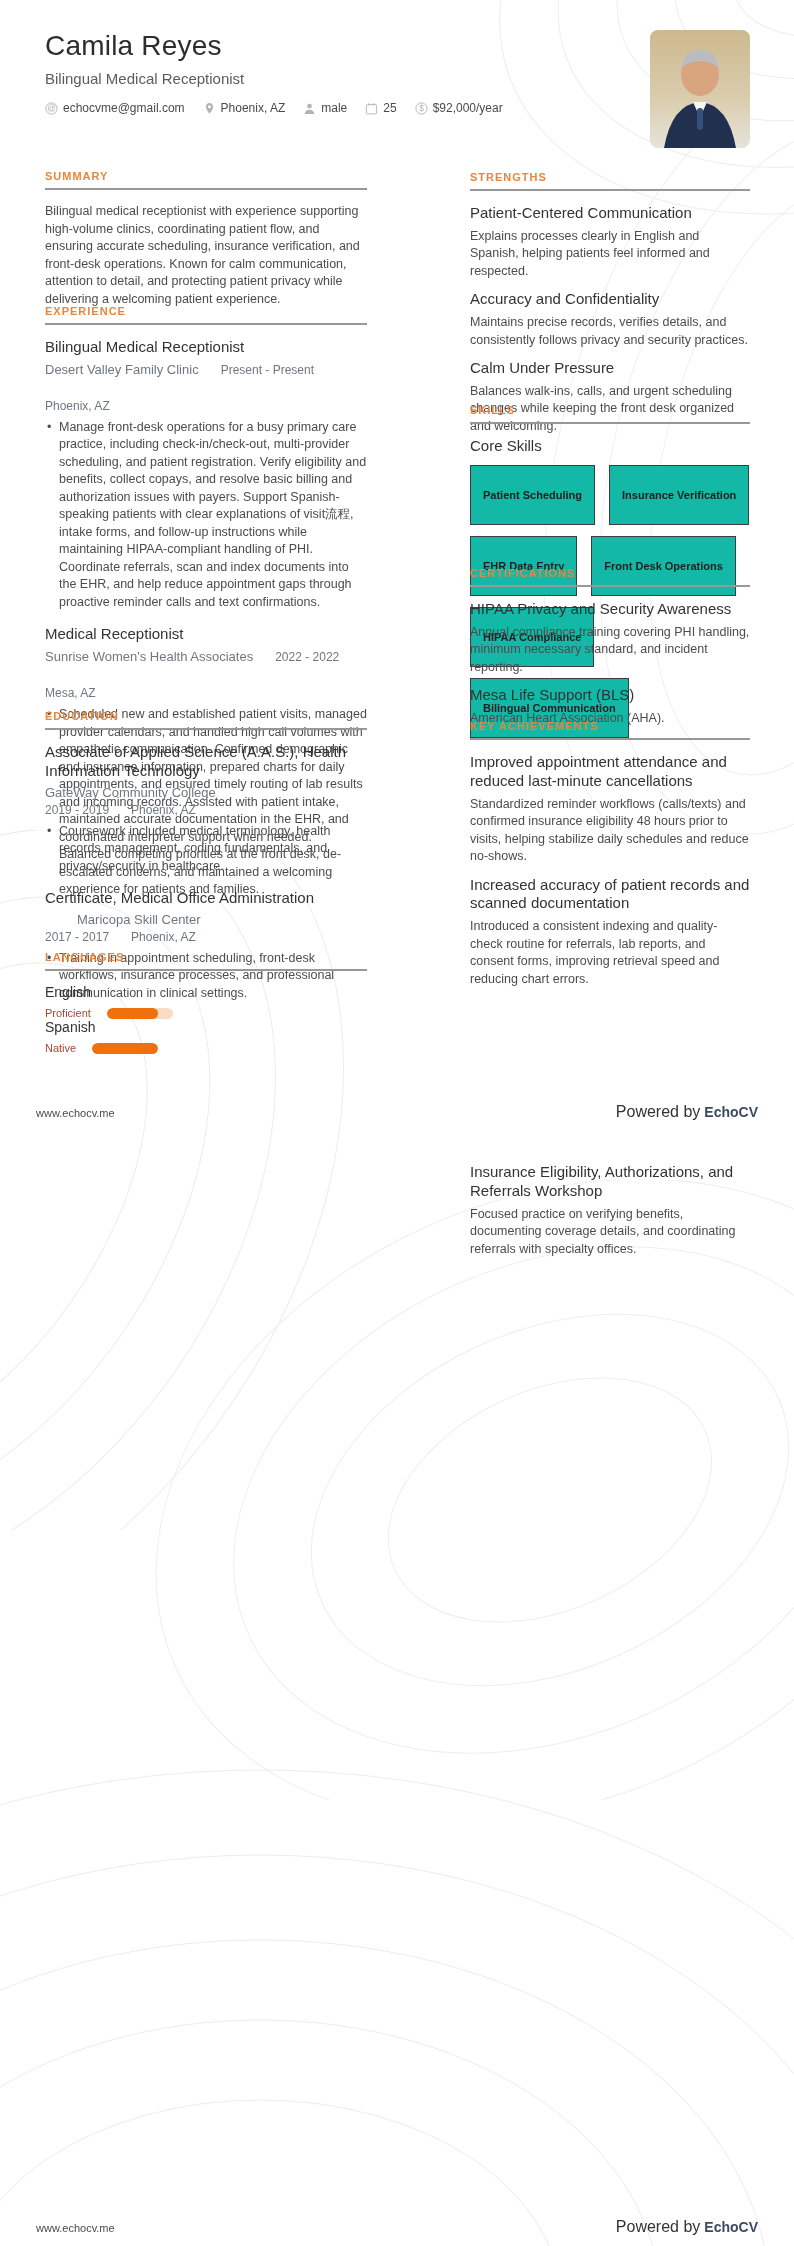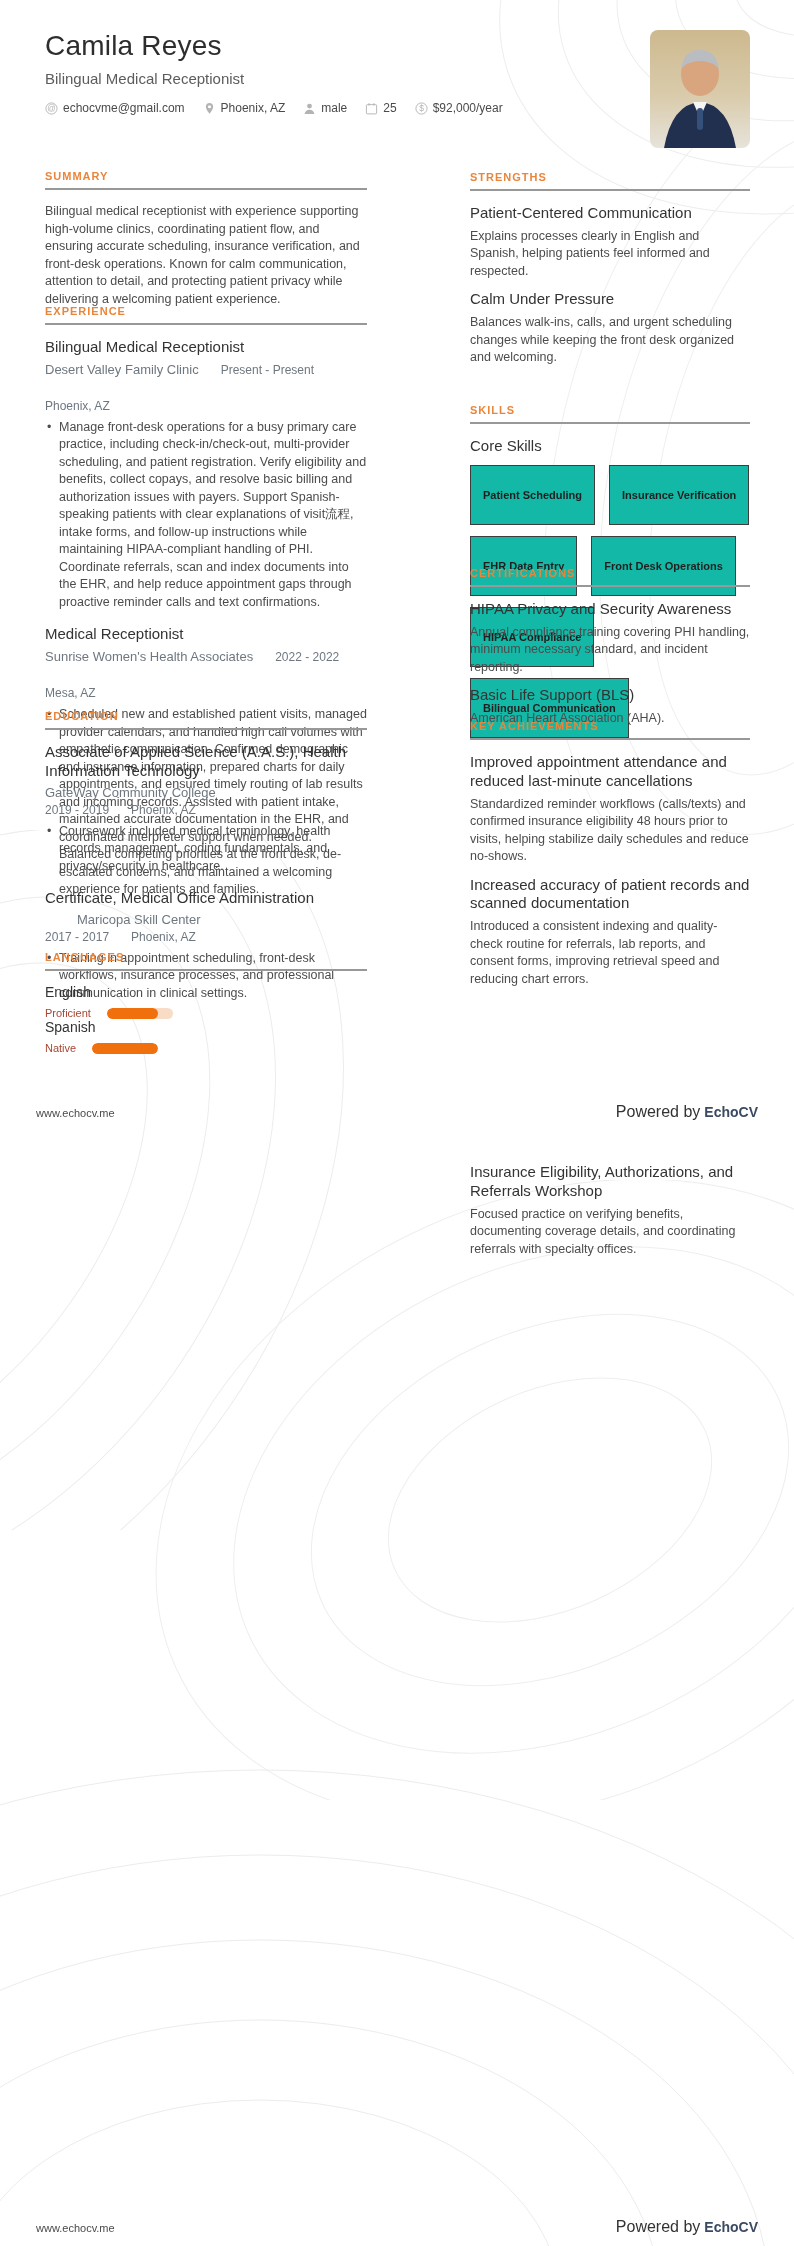--- a/index.html
+++ b/index.html
@@ -258,20 +258,24 @@
   </div>
 
   <div class="section sec-right" style="top:171px;">
     <div class="sec-head">STRENGTHS</div>
     <div class="sec-rule"></div>
     <div class="item">
       <div class="item-title">Patient-Centered Communication</div>
       <div class="body-text sub-text">Explains processes clearly in English and Spanish, helping patients feel informed and respected.</div>
     </div>
     <div class="item" style="margin-top:10px;">
+      <div class="item-title">Accuracy and Confidentiality</div>
+      <div class="body-text sub-text">Maintains precise records, verifies details, and consistently follows privacy and security practices.</div>
+    </div>
+    <div class="item" style="margin-top:10px;">
       <div class="item-title">Calm Under Pressure</div>
       <div class="body-text sub-text">Balances walk-ins, calls, and urgent scheduling changes while keeping the front desk organized and welcoming.</div>
     </div>
   </div>
 
   <div class="section sec-right" style="top:404px;">
     <div class="sec-head">SKILLS</div>
     <div class="sec-rule"></div>
     <div class="group-title">Core Skills</div>
     <div class="chips">
@@ -285,21 +289,21 @@
   </div>
 
   <div class="section sec-right" style="top:567px;">
     <div class="sec-head">CERTIFICATIONS</div>
     <div class="sec-rule"></div>
     <div class="item">
       <div class="item-title">HIPAA Privacy and Security Awareness</div>
       <div class="body-text sub-text">Annual compliance training covering PHI handling, minimum necessary standard, and incident reporting.</div>
     </div>
     <div class="item" style="margin-top:10px;">
-      <div class="item-title">Basic Life Support (BLS)</div>
+      <div class="item-title">Mesa Life Support (BLS)</div>
       <div class="body-text sub-text">American Heart Association (AHA).</div>
     </div>
   </div>
 
   <div class="section sec-right" style="top:720px;">
     <div class="sec-head">KEY ACHIEVEMENTS</div>
     <div class="sec-rule"></div>
     <div class="item">
       <div class="item-title">Improved appointment attendance and reduced last-minute cancellations</div>
       <div class="body-text sub-text">Standardized reminder workflows (calls/texts) and confirmed insurance eligibility 48 hours prior to visits, helping stabilize daily schedules and reduce no-shows.</div>

